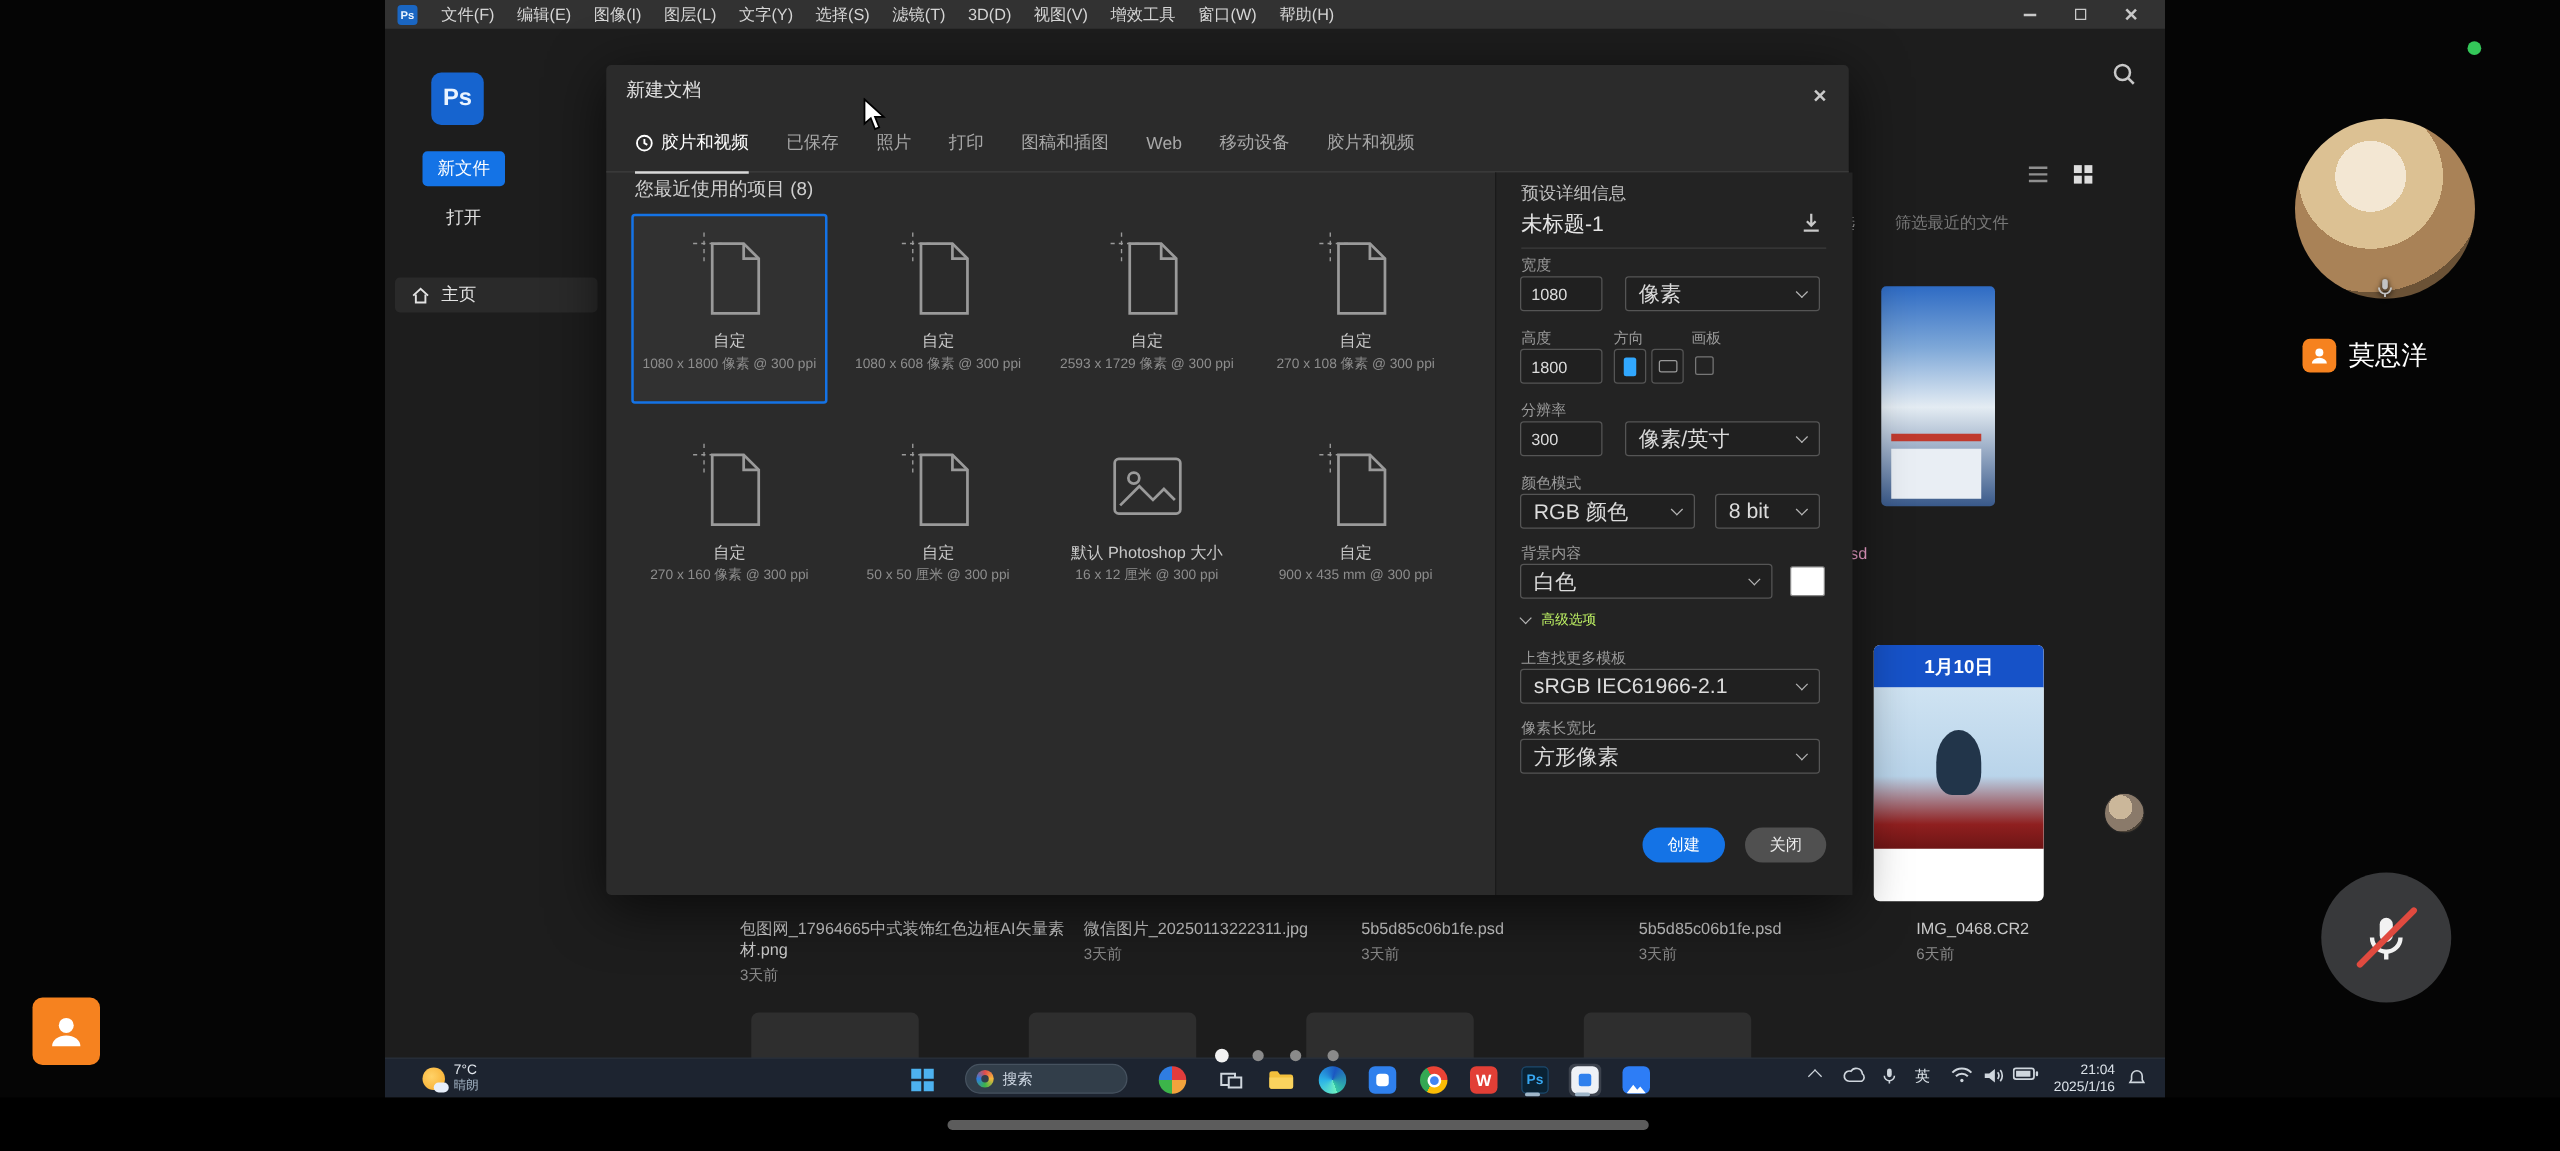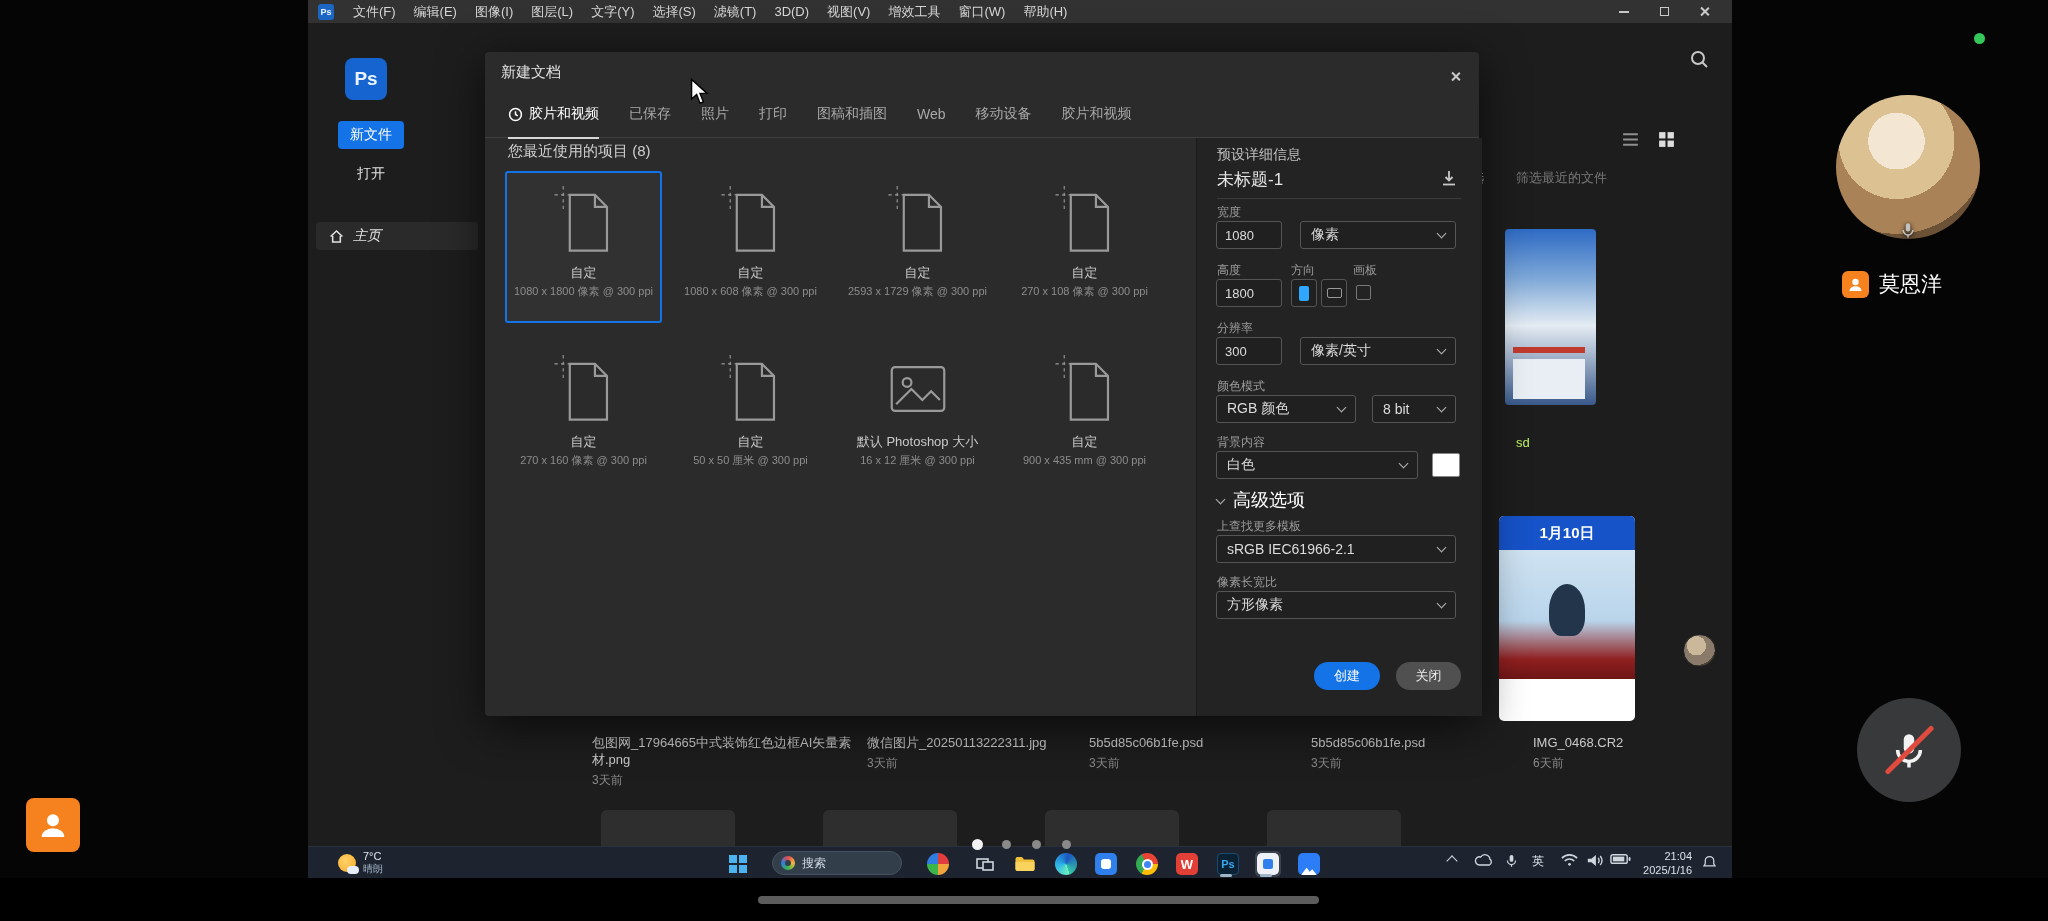--- a/index.html
+++ b/index.html
@@ -29,31 +29,31 @@
 
   
   #home { position:absolute; left:0; top:23px; width:1424px; height:823px; background:#1d1d1d; }
   .side-logo { left:37px; top:35px; width:42px; height:42px; border-radius:8px; background:#1664cf;
                color:#eaf4ff; font-size:19px; font-weight:bold; display:flex; align-items:center; justify-content:center; }
   .btn-newfile { left:30px; top:98px; width:66px; height:28px; background:#1473e6; border-radius:4px;
                  color:#fff; font-size:14px; display:flex; align-items:center; justify-content:center; }
   .btn-open { left:30px; top:138px; width:66px; height:26px; color:#e0e0e0; font-size:14px;
               display:flex; align-items:center; justify-content:center; }
   .home-row { left:8px; top:199px; width:162px; height:28px; background:#2a2a2a; border-radius:4px;
-              display:flex; align-items:center; padding-left:12px; gap:8px; color:#e2e2e2; font-size:14px;font-style:italic; }
+              display:flex; align-items:center; padding-left:12px; gap:8px; color:#e2e2e2; font-size:14px; }
   .home-search-icon { left:1381px; top:26px; color:#c8c8c8; }
   .view-toggle-list { left:1313px; top:107px; color:#8f8f8f; }
   .view-toggle-grid { left:1349px; top:107px; color:#dddddd; }
   .filter-label { left:1150px; top:146px; font-size:13px; color:#b9b9b9; }
   .filter-hint  { left:1208px; top:146px; font-size:13px; color:#787878; }
   .thumb1 { left:1197px; top:206px; width:91px; height:176px; border-radius:4px; overflow:hidden;
             background:linear-gradient(180deg,#2e6bc4 0%,#7ea8d8 28%,#e4ecf3 55%,#39598a 100%); }
   .thumb1 .strip1 { position:absolute; left:8px; top:118px; width:72px; height:6px; background:#c03a2e; }
   .thumb1 .strip2 { position:absolute; left:8px; top:130px; width:72px; height:40px; background:#e9eef4; }
-  .frag-sd { left:1172px; top:412px; font-size:13px; color:#bef264;margin-left:36px; }
+  .frag-sd { left:1172px; top:412px; font-size:13px; color:#f9a8d4; }
   .thumb2 { left:1191px; top:493px; width:136px; height:205px; border-radius:5px; overflow:hidden; background:#fff; }
   .thumb2 .band { height:34px; background:#1652c8; color:#fff; font-size:15px; font-weight:bold;
                   display:flex; align-items:center; justify-content:center; }
   .thumb2 .photo { position:relative; height:129px; background:linear-gradient(180deg,#cfe3f2 0%,#b9d4ea 55%,#8f1f1f 85%,#6e1515 100%); }
   .thumb2 .figure { position:absolute; left:50px; top:34px; width:36px; height:52px; background:#22354a;
                     border-radius:50% 50% 35% 35%; }
   .file-col { width:250px; }
   .file-name { font-size:13px; color:#c9c9c9; line-height:17px; }
   .file-age  { font-size:12px; color:#8a8a8a; margin-top:4px; }
   .gray-card { background:#2e2e2e; border-radius:6px 6px 0 0; width:134px; height:40px; }
@@ -86,29 +86,29 @@
   
   #panel { position:absolute; left:711px; top:86px; width:286px; height:578px; background:#232323; border-left:1px solid #1a1a1a; }
   .plabel { font-size:12px; color:#9b9b9b;text-align:right; }
   .pheader { font-size:14px; color:#c0c0c0; }
   .docname { font-size:17px; color:#e6e6e6; }
   .pdivider { left:20px; top:60px; width:244px; height:1px; background:#3c3c3c; }
   .inp { background:#202020; border:1px solid #555; border-radius:3px; height:28px; width:66px;
          color:#dcdcdc; font-size:13px; padding:0 8px; font-family:inherit; }
   .sel { background:#202020; border:1px solid #555; border-radius:3px; height:28px;
          display:flex; align-items:center; justify-content:space-between; padding:0 10px;
-         font-size:14px; color:#dcdcdc; }
+         font-size:17px; color:#dcdcdc; }
   .chev { width:7px; height:7px; border-right:1.6px solid #b5b5b5; border-bottom:1.6px solid #b5b5b5;
           transform:rotate(45deg); margin-top:-3px; flex:none; margin-left:8px; }
   .orient { width:26px; height:28px; border:1px solid #555; border-radius:3px; background:#202020;
             display:flex; align-items:center; justify-content:center; }
   .orient .port { width:10px; height:15px; background:#31a8ff; border-radius:2px; }
   .orient .land { width:15px; height:10px; border:1.5px solid #999; border-radius:2px; }
   .cb { width:15px; height:15px; border:1px solid #777; border-radius:2px; background:transparent; }
-  .adv-row { display:flex; align-items:center; gap:9px; font-size:18px; color:#ffffff; }
+  .adv-row { display:flex; align-items:center; gap:9px; font-size:11px; color:#bef264; }
   .btn-create { width:66px; height:28px; border-radius:14px; background:#1473e6; color:#fff; font-size:13px;
                 display:flex; align-items:center; justify-content:center; }
   .btn-dclose { width:65px; height:28px; border-radius:14px; background:#505050; color:#ececec; font-size:13px;
                 display:flex; align-items:center; justify-content:center; }
 
   
   #taskbar { position:absolute; left:0; top:846px; width:1424px; height:32px; background:#1d2430;
              border-top:1px solid rgba(255,255,255,.06); z-index:20; }
   .weather { left:30px; top:3px; display:flex; align-items:center; gap:7px; }
   .sun { width:18px; height:18px; border-radius:50%; background:radial-gradient(circle at 40% 40%, #ffd268, #f7a928); position:relative; }

